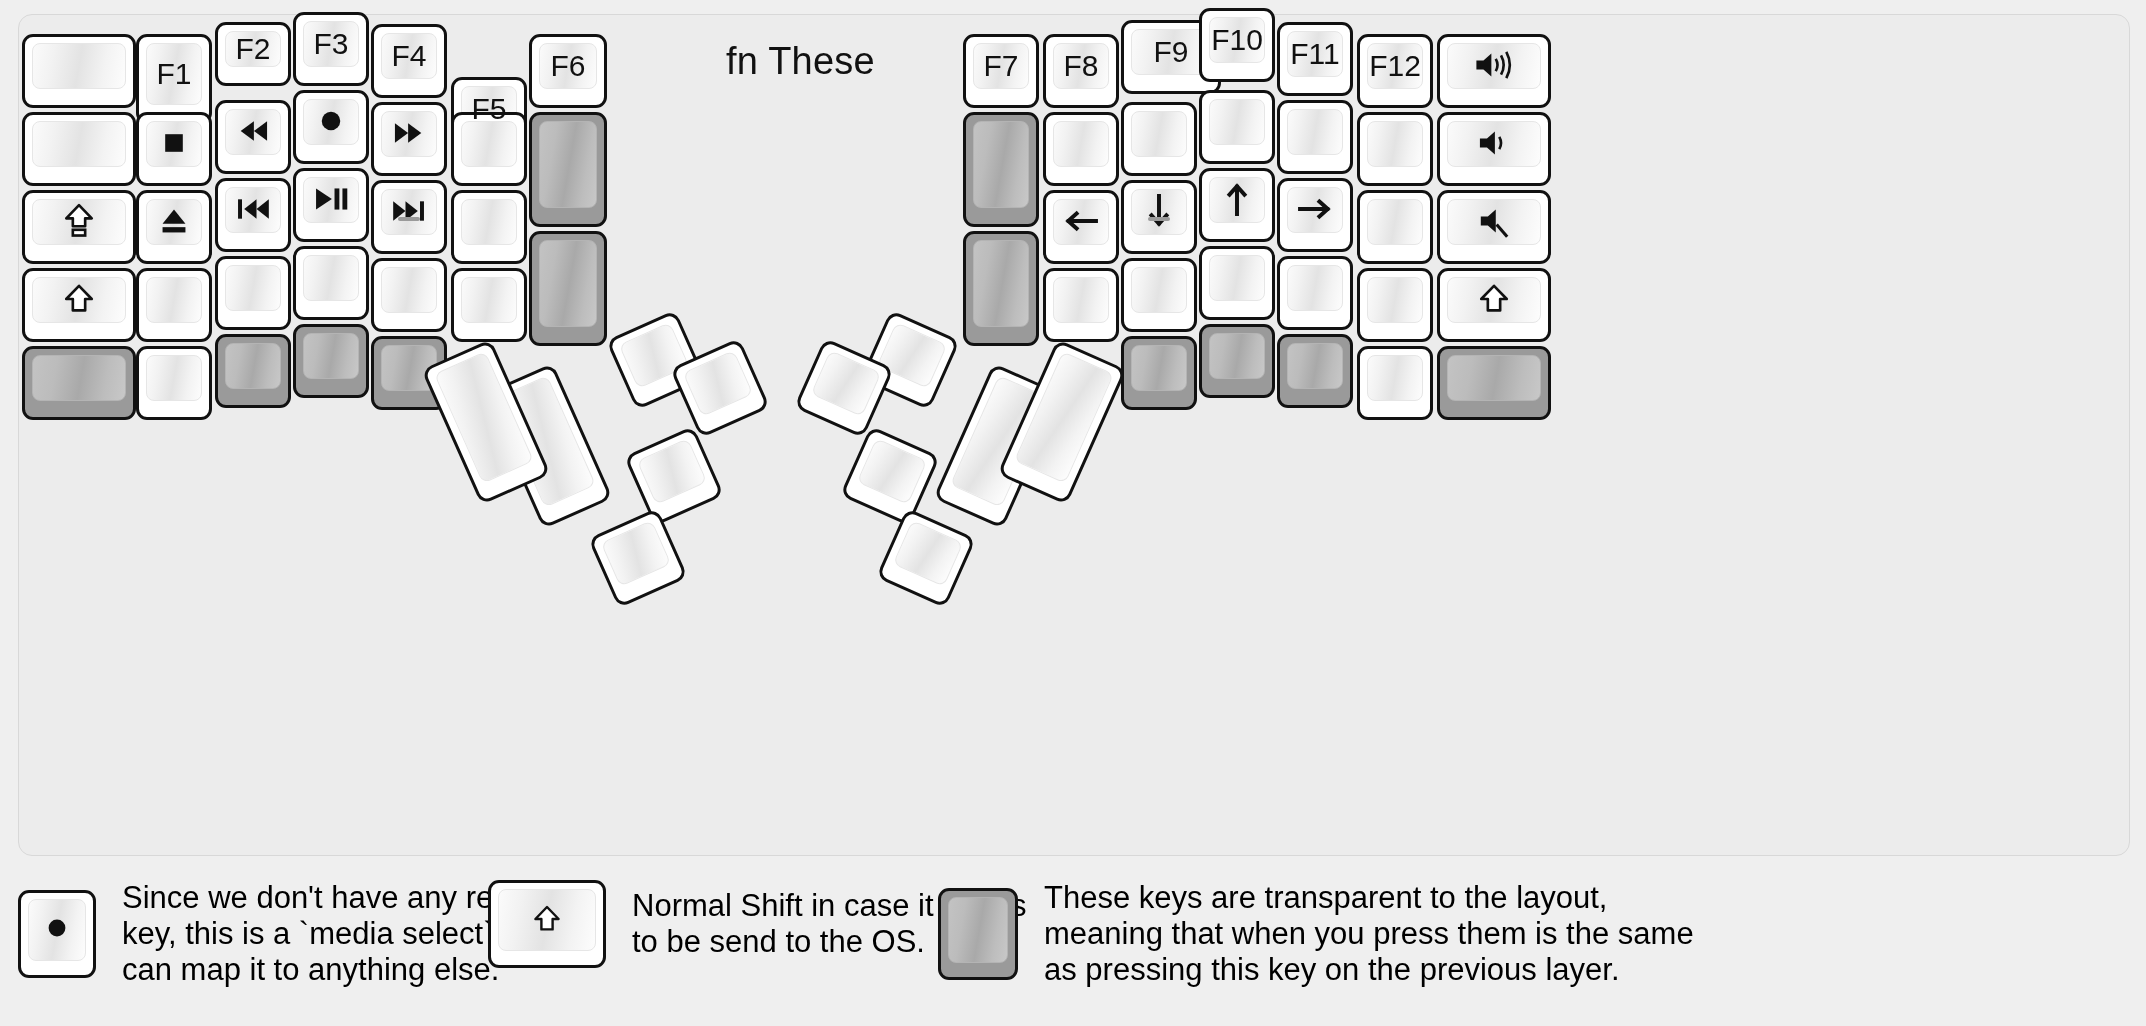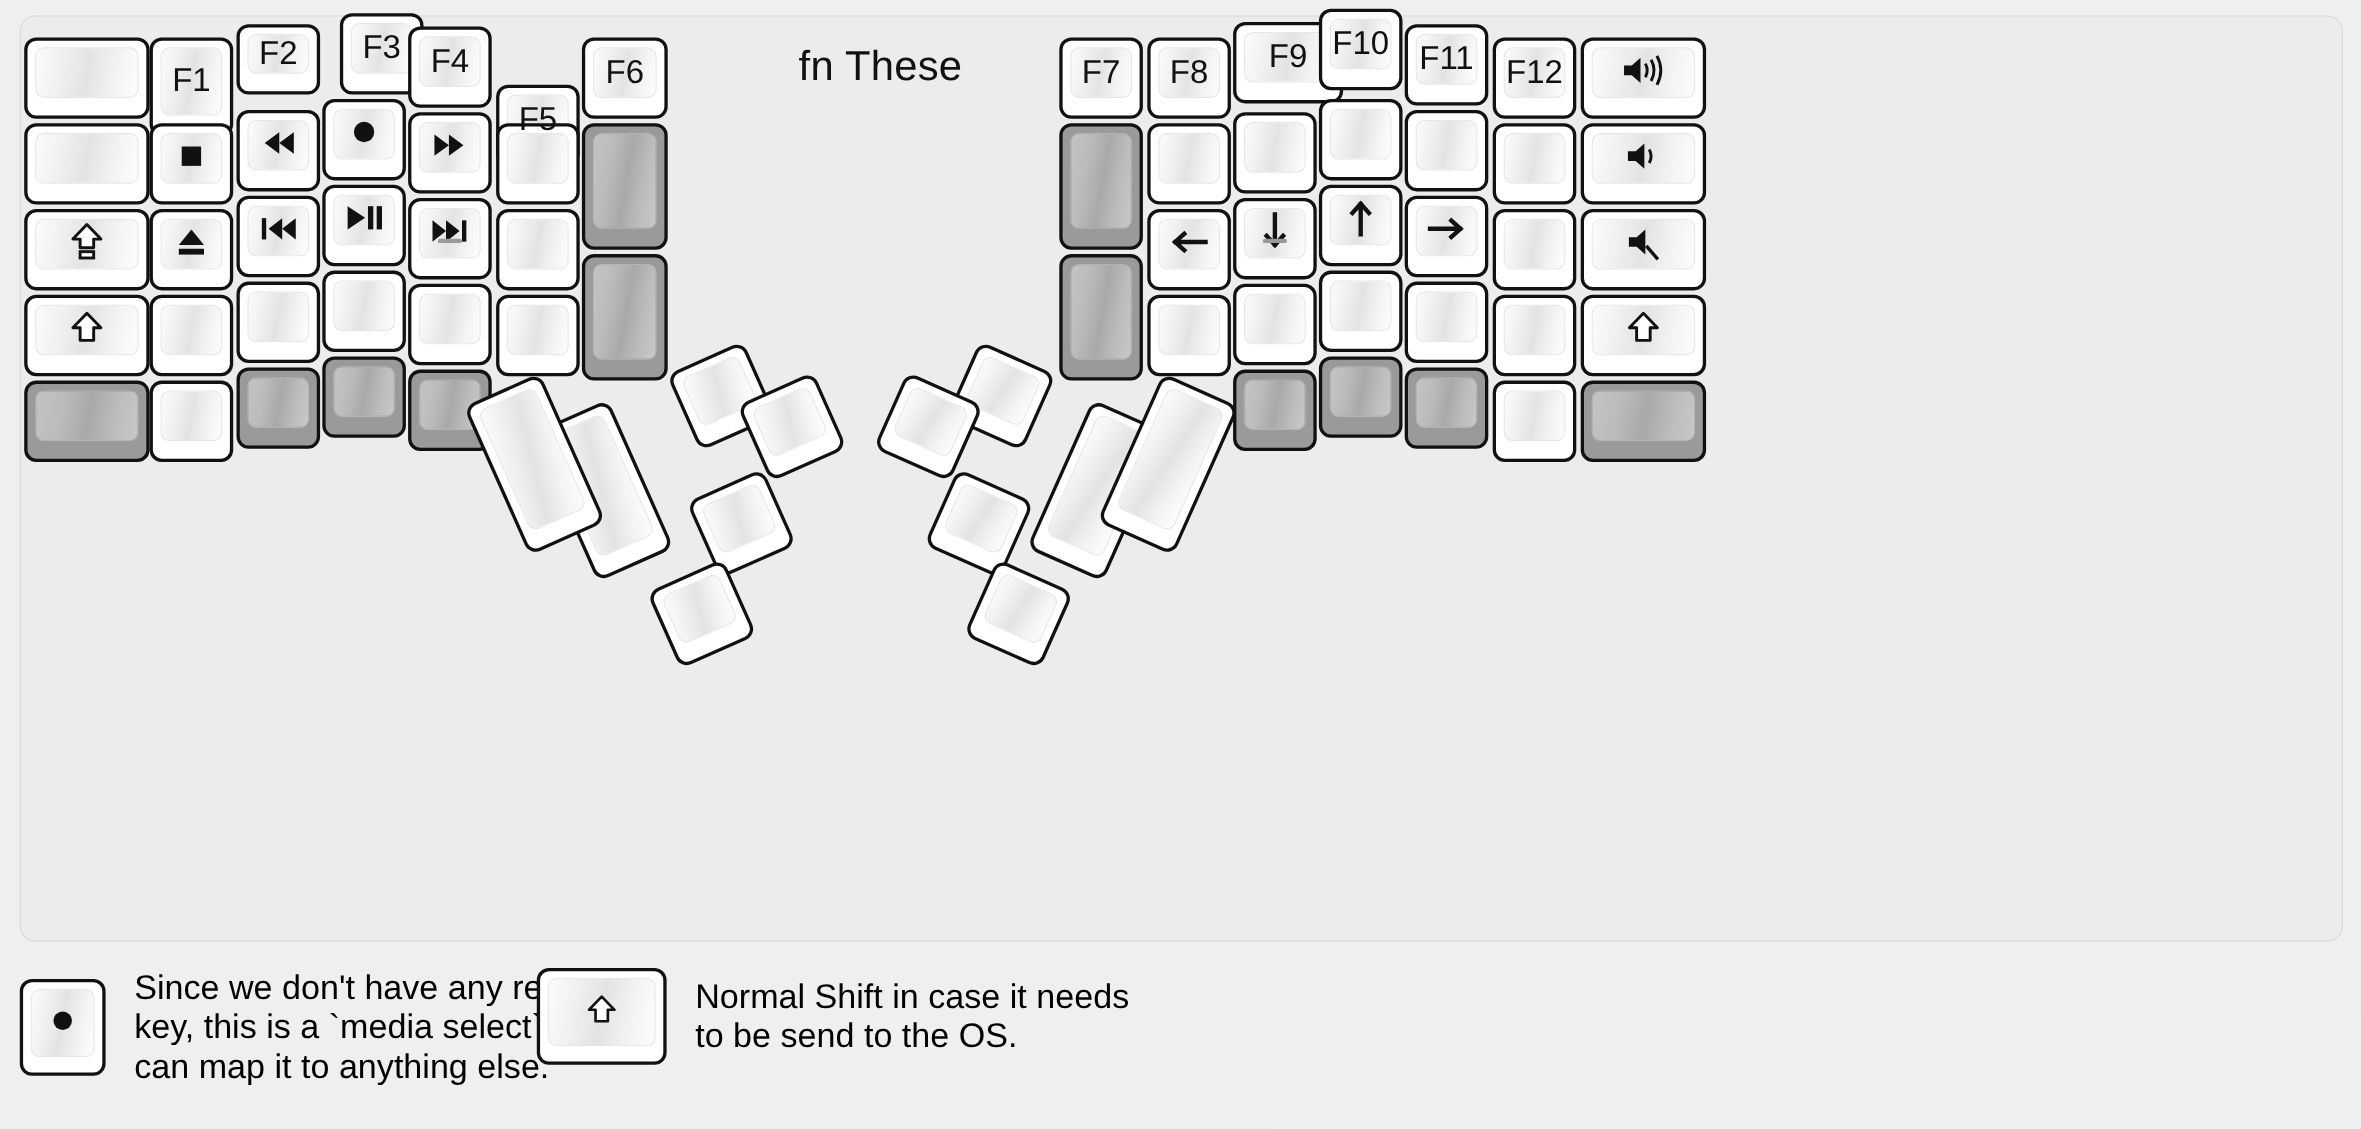--- a/index.html
+++ b/index.html
@@ -144,21 +144,21 @@
               <path d="M86 28 L86 72 L58 50 Z" fill="#111"></path>
             </svg></span>
         </div>
       </div>
       <div class="key" style="left: 215px; top: 256px; width: 76px; height: 74px;">
         <div class="top"></div>
       </div>
       <div class="key trans" style="left: 215px; top: 334px; width: 76px; height: 74px;">
         <div class="top"></div>
       </div>
-      <div class="key" style="left: 309px; top: 12px; width: 76px; height: 74px;">
+      <div class="key" style="left: 293px; top: 12px; width: 76px; height: 74px;">
         <div class="top">
           <span class="lbl">F3</span>
         </div>
       </div>
       <div class="key" style="left: 293px; top: 90px; width: 76px; height: 74px;">
         <div class="top">
           <span class="glyph"><svg viewBox="0 0 100 100" width="44" height="44" aria-hidden="true">
               <circle cx="50" cy="50" r="21" fill="#111"></circle>
             </svg></span>
         </div>
@@ -433,15 +433,23 @@
         <div class="legend-key" style="width: 118px; height: 88px;">
           <div class="top">
             <span class="glyph"><svg viewBox="0 0 100 100" width="40" height="40" aria-hidden="true">
                 <path d="M50 20 L79 50 L64 50 L64 76 L36 76 L36 50 L21 50 Z" fill="#fff" stroke="#111" stroke-width="6" stroke-linejoin="round"></path>
               </svg></span>
           </div>
         </div>
         <div class="legend-text">Normal Shift in case it needs
 to be send to the OS.</div>
       </div>
+      <div class="legend-item" style="left: 920px; top: 18px;">
+        <div class="legend-key trans" style="width: 80px; height: 92px;">
+          <div class="top"></div>
+        </div>
+        <div class="legend-text">These keys are transparent to the layout,
+meaning that when you press them is the same
+as pressing this key on the previous layer.</div>
+      </div>
     </div>
 
 </div>
 
 </body></html>

